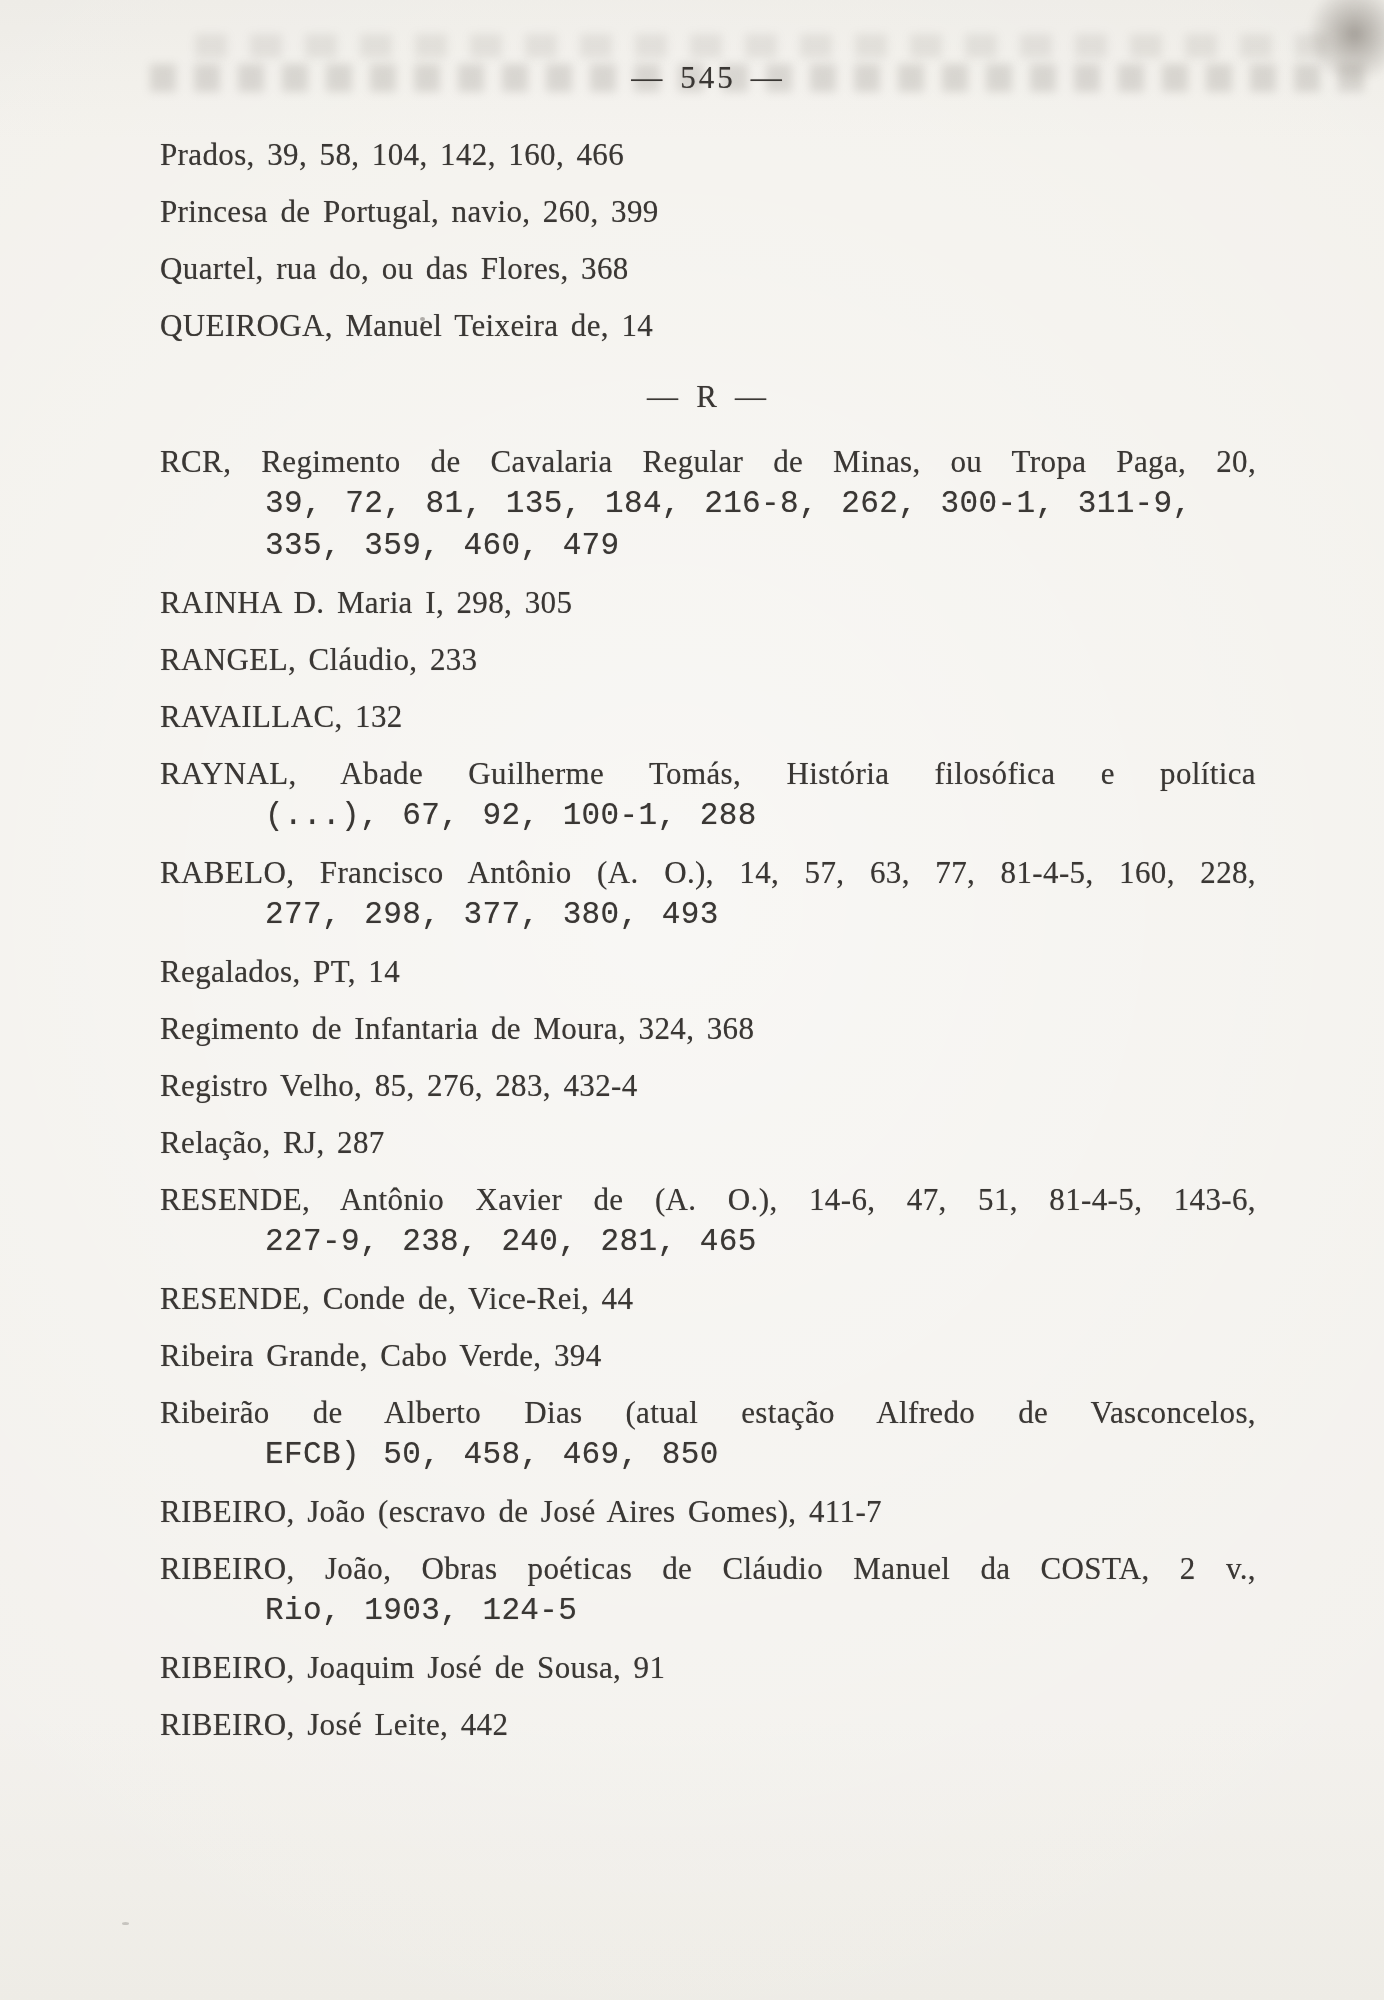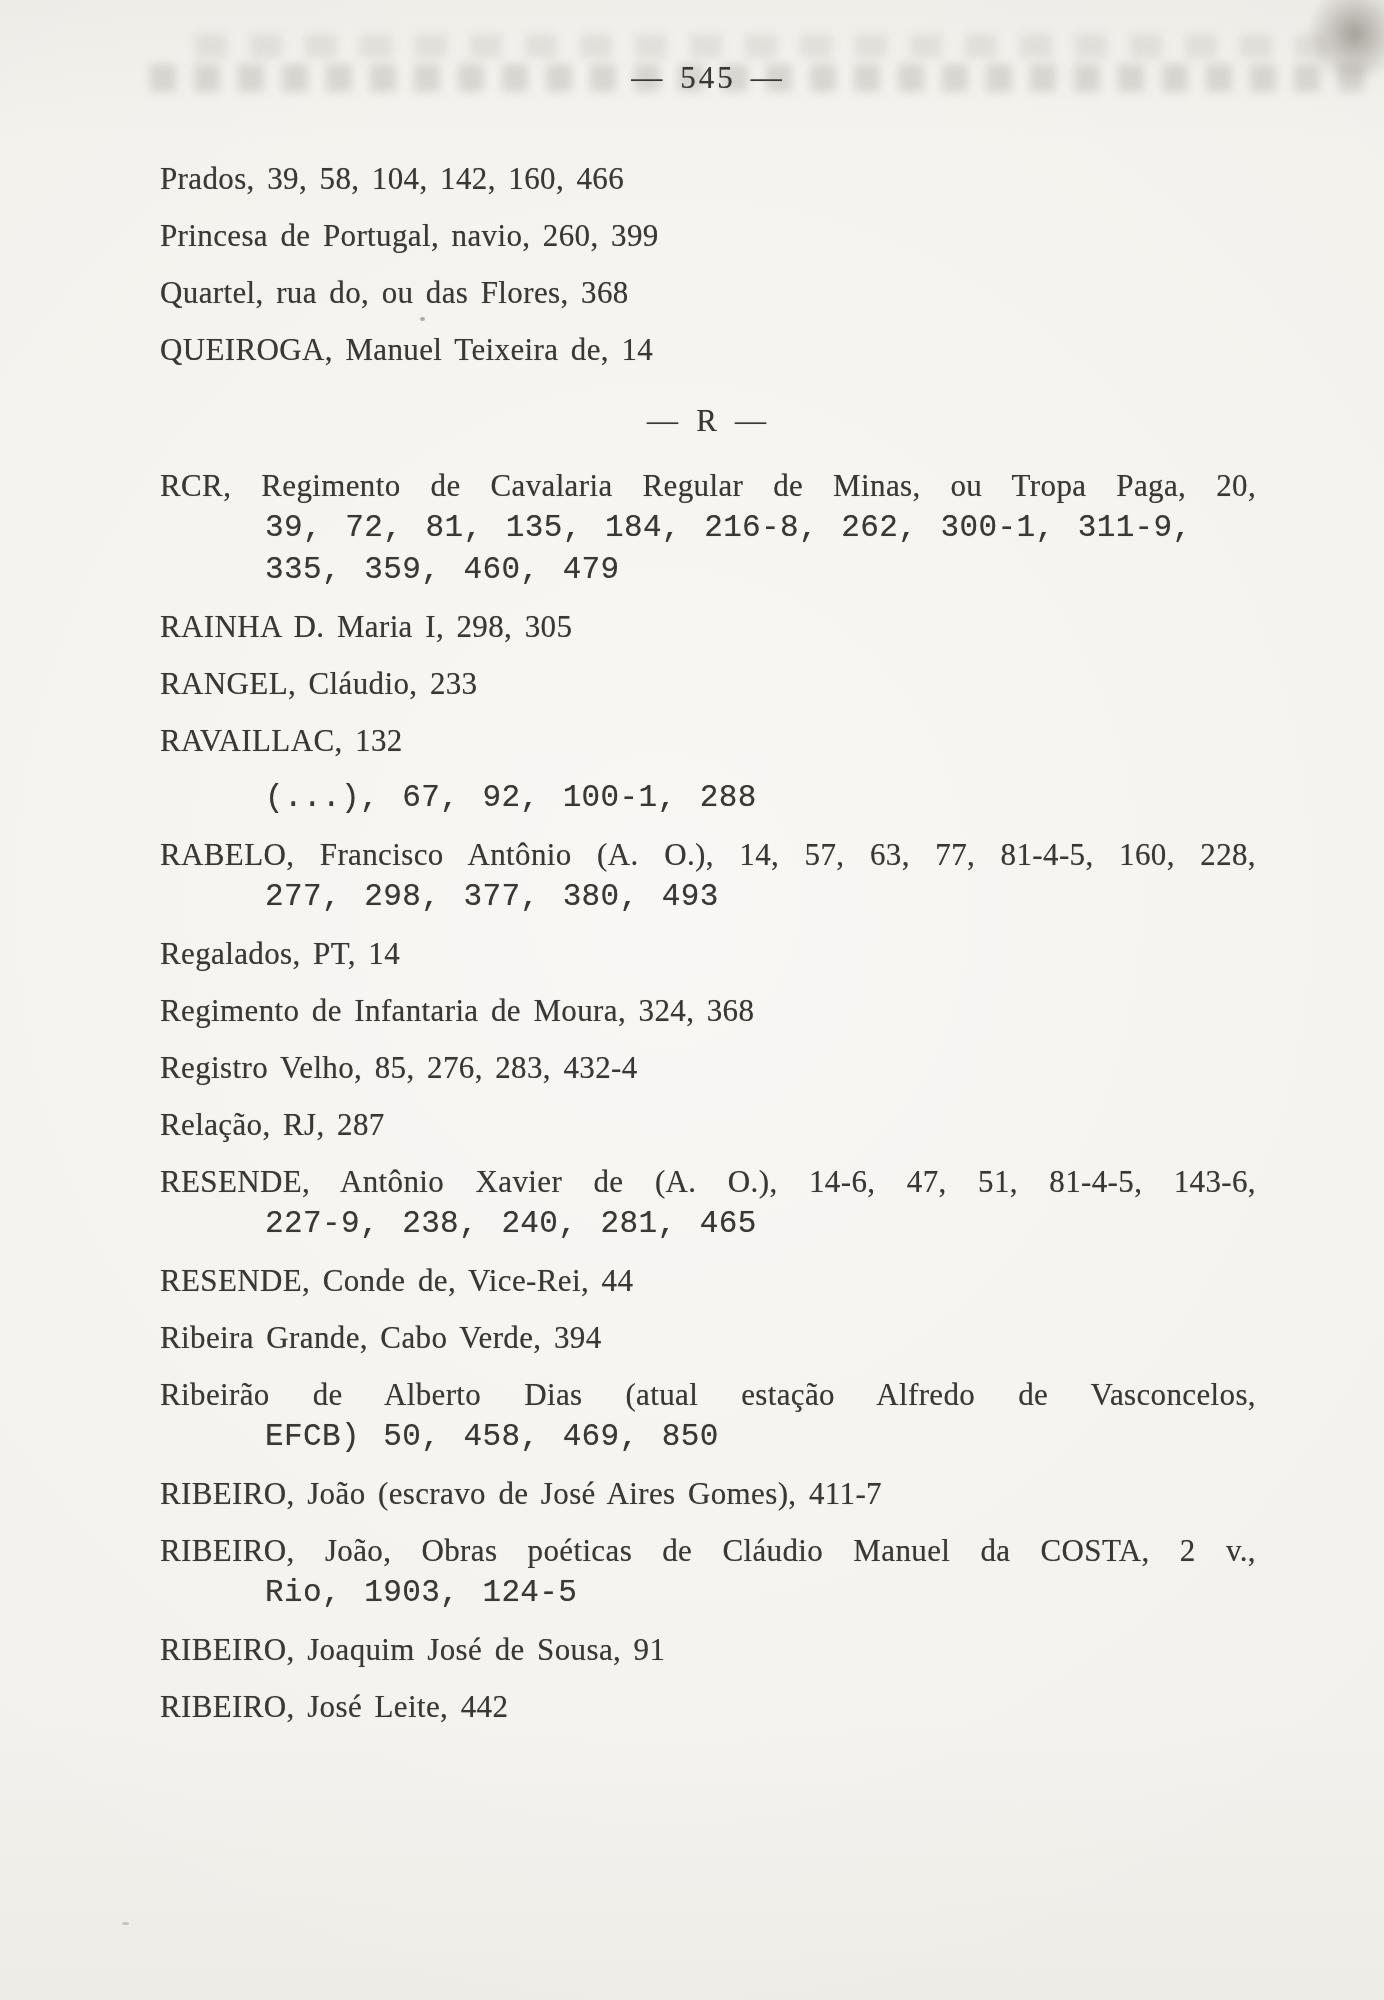--- a/index.html
+++ b/index.html
@@ -23,21 +23,21 @@
     top: 0;
     width: 1096px;
     font-size: 31px;
     word-spacing: 0.14em;
     letter-spacing: 0.012em;
     text-shadow: 0 0 0.7px rgba(58, 55, 52, 0.55);
   }
 
   .page-number {
     padding-top: 60px;
-    margin-bottom: 62px;
+    margin-bottom: 38px;
     text-align: center;
     font-size: 31px;
     letter-spacing: 3px;
   }
 
   .section-header {
     text-align: center;
     font-size: 31px;
     letter-spacing: 3px;
     margin: 32px 0 26px 0;
@@ -128,20 +128,21 @@
         <p class="entry">
           <span class="line">RAINHA D. Maria I, 298, 305</span>
         </p>
         <p class="entry">
           <span class="line">RANGEL, Cláudio, 233</span>
         </p>
         <p class="entry">
           <span class="line">RAVAILLAC, 132</span>
         </p>
         <p class="entry">
+          <span class="line fill">RAYNAL, Abade Guilherme Tomás, História filosófica e política</span>
           <span class="line cont">(...), 67, 92, 100-1, 288</span>
         </p>
         <p class="entry">
           <span class="line fill">RABELO, Francisco Antônio (A. O.), 14, 57, 63, 77, 81-4-5, 160, 228,</span>
           <span class="line cont">277, 298, 377, 380, 493</span>
         </p>
         <p class="entry">
           <span class="line">Regalados, PT, 14</span>
         </p>
         <p class="entry">

